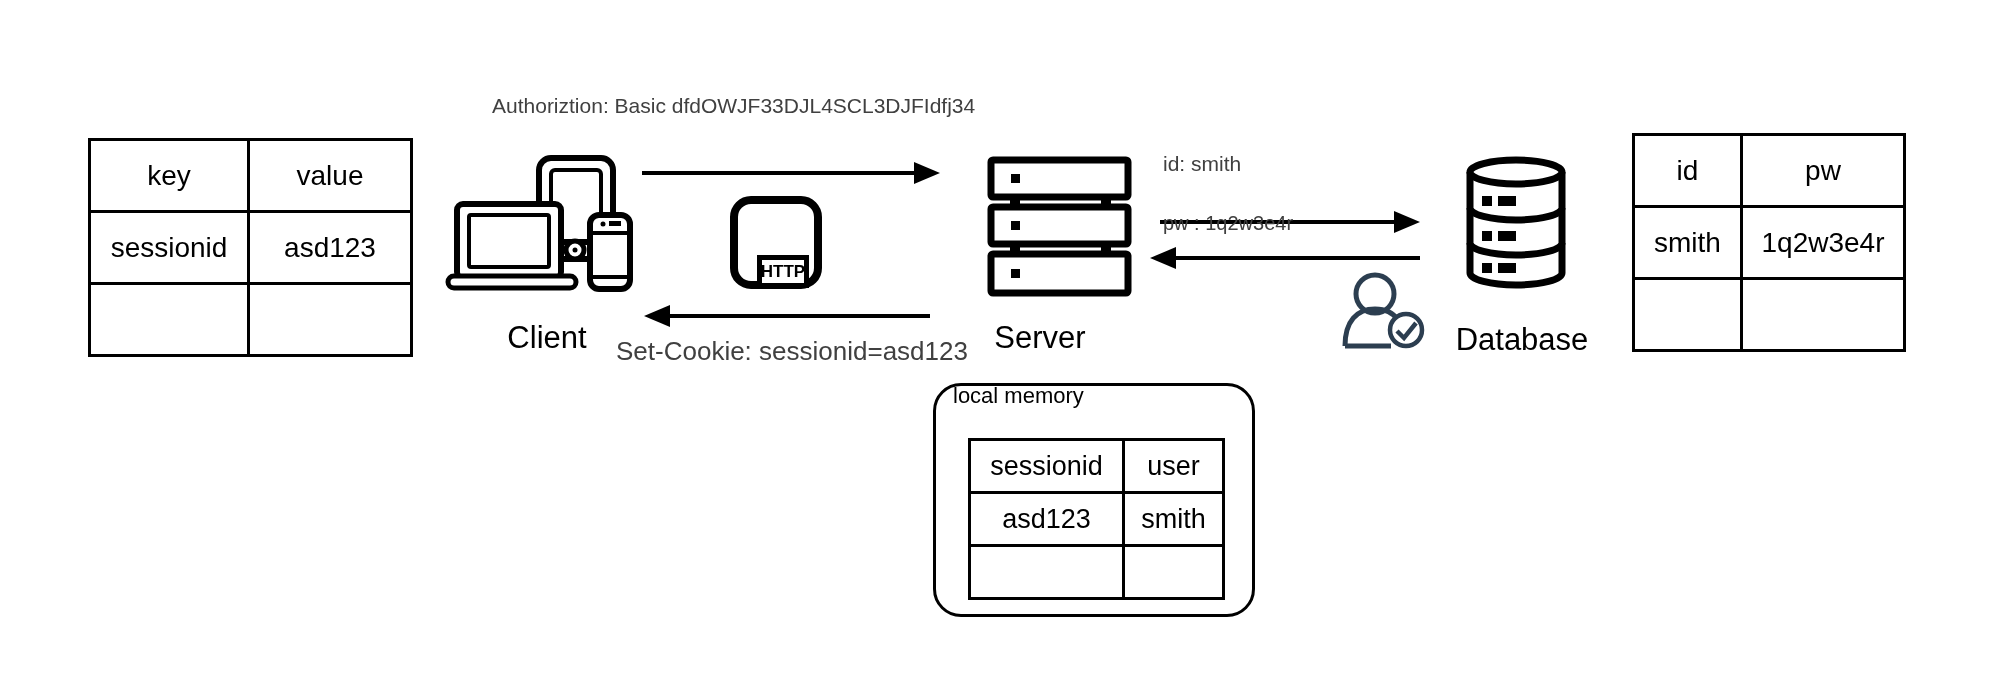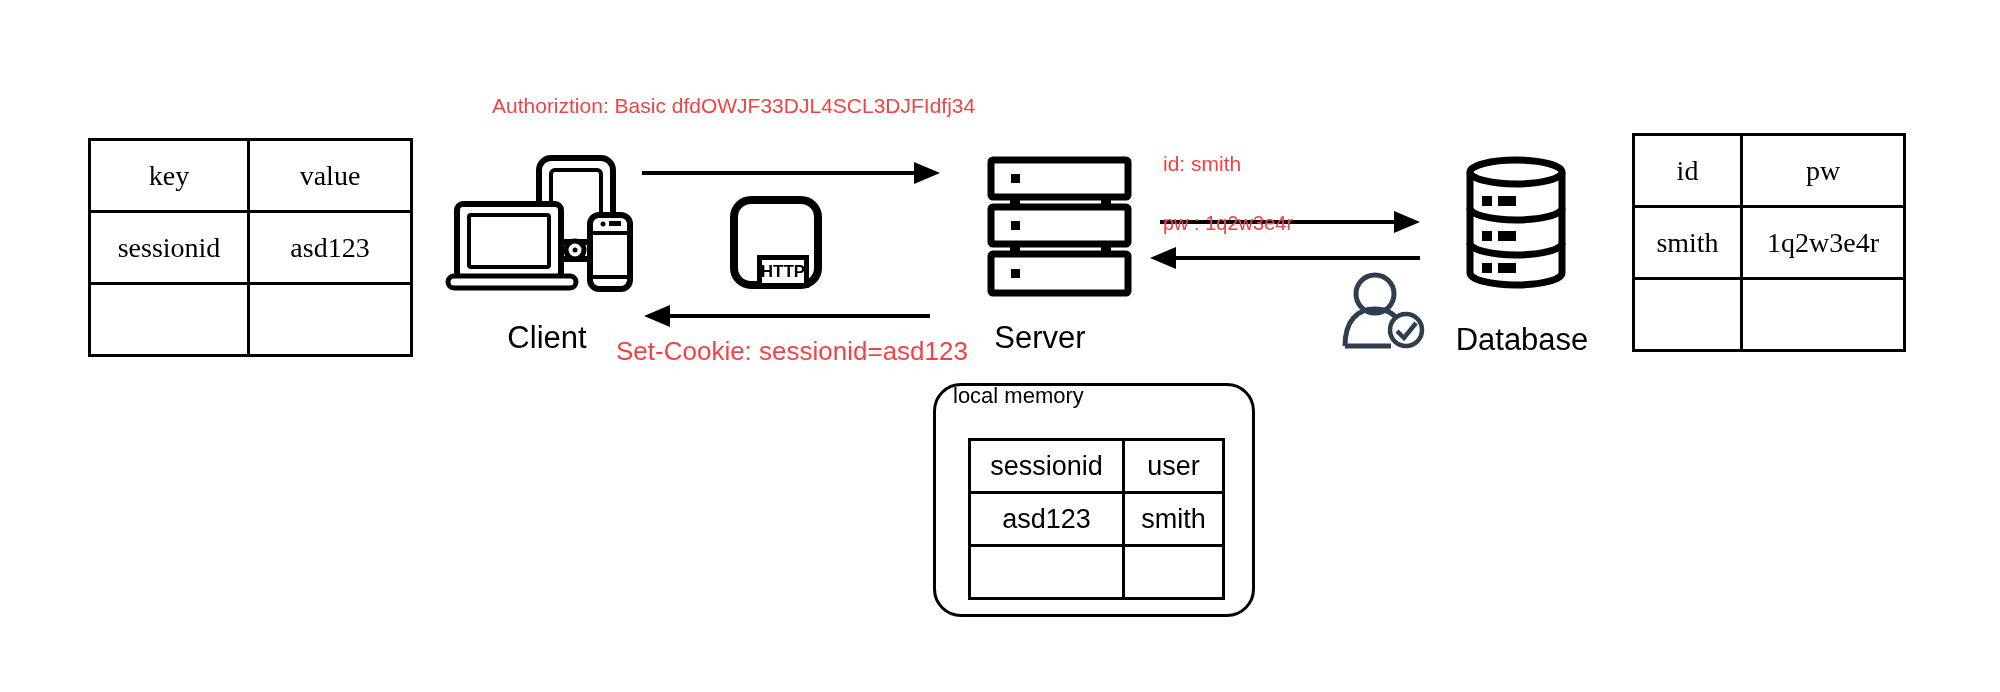--- a/index.html
+++ b/index.html
@@ -1,32 +1,32 @@
 <!DOCTYPE html>
 <html><head>
 <meta charset="utf-8">
 <style>
   html,body { margin:0; padding:0; background:#fff; }
   .canvas {
     position:relative; width:2000px; height:692px; background:#ffffff;
     font-family:"Liberation Sans", sans-serif; color:#000; overflow:hidden;
   }
   .layer { position:absolute; left:0; top:0; }
-  .annot { position:absolute; white-space:nowrap; color:#ef4444; }
+  .annot { position:absolute; white-space:nowrap; color:#404040; }
   .auth-annot { left:492px; top:94px; font-size:21px; }
   .cookie-annot { left:616px; top:336px; font-size:26px; }
   .idline { left:1163px; top:152px; font-size:21px; }
   .pwline { left:1163px; top:180px; font-size:20px;margin-top:32px; }
   .node-label { position:absolute; font-size:31px; text-align:center; width:210px; }
   .client-label { left:442px; top:320px; }
   .server-label { left:935px; top:320px; }
   .database-label { left:1417px; top:322px; }
   .dtable { position:absolute; border-collapse:collapse; table-layout:fixed; text-align:center; background:#fff; }
   .dtable td { border:3px solid #000; padding:0; vertical-align:middle; background:#fff; overflow:hidden; }
-  .t-main td { height:69px; font-size:28px;font-family:Liberation Serif, serif; }
+  .t-main td { height:69px; font-size:28px; }
   .t-cookies { left:88px; top:138px; width:322px; }
   .t-users { left:1632px; top:133px; width:271px;padding-left:24px; }
   .membox {
     position:absolute; left:933px; top:383px; width:322px; height:234px;
     border:3px solid #000; border-radius:28px; background:#fff; box-sizing:border-box;
   }
   .membox-label { position:absolute; left:953px; top:383px; font-size:22px; }
   .t-mem { left:968px; top:438px; width:254px; }
   .t-mem td { height:50px; font-size:27px; }
   .http-badge {

